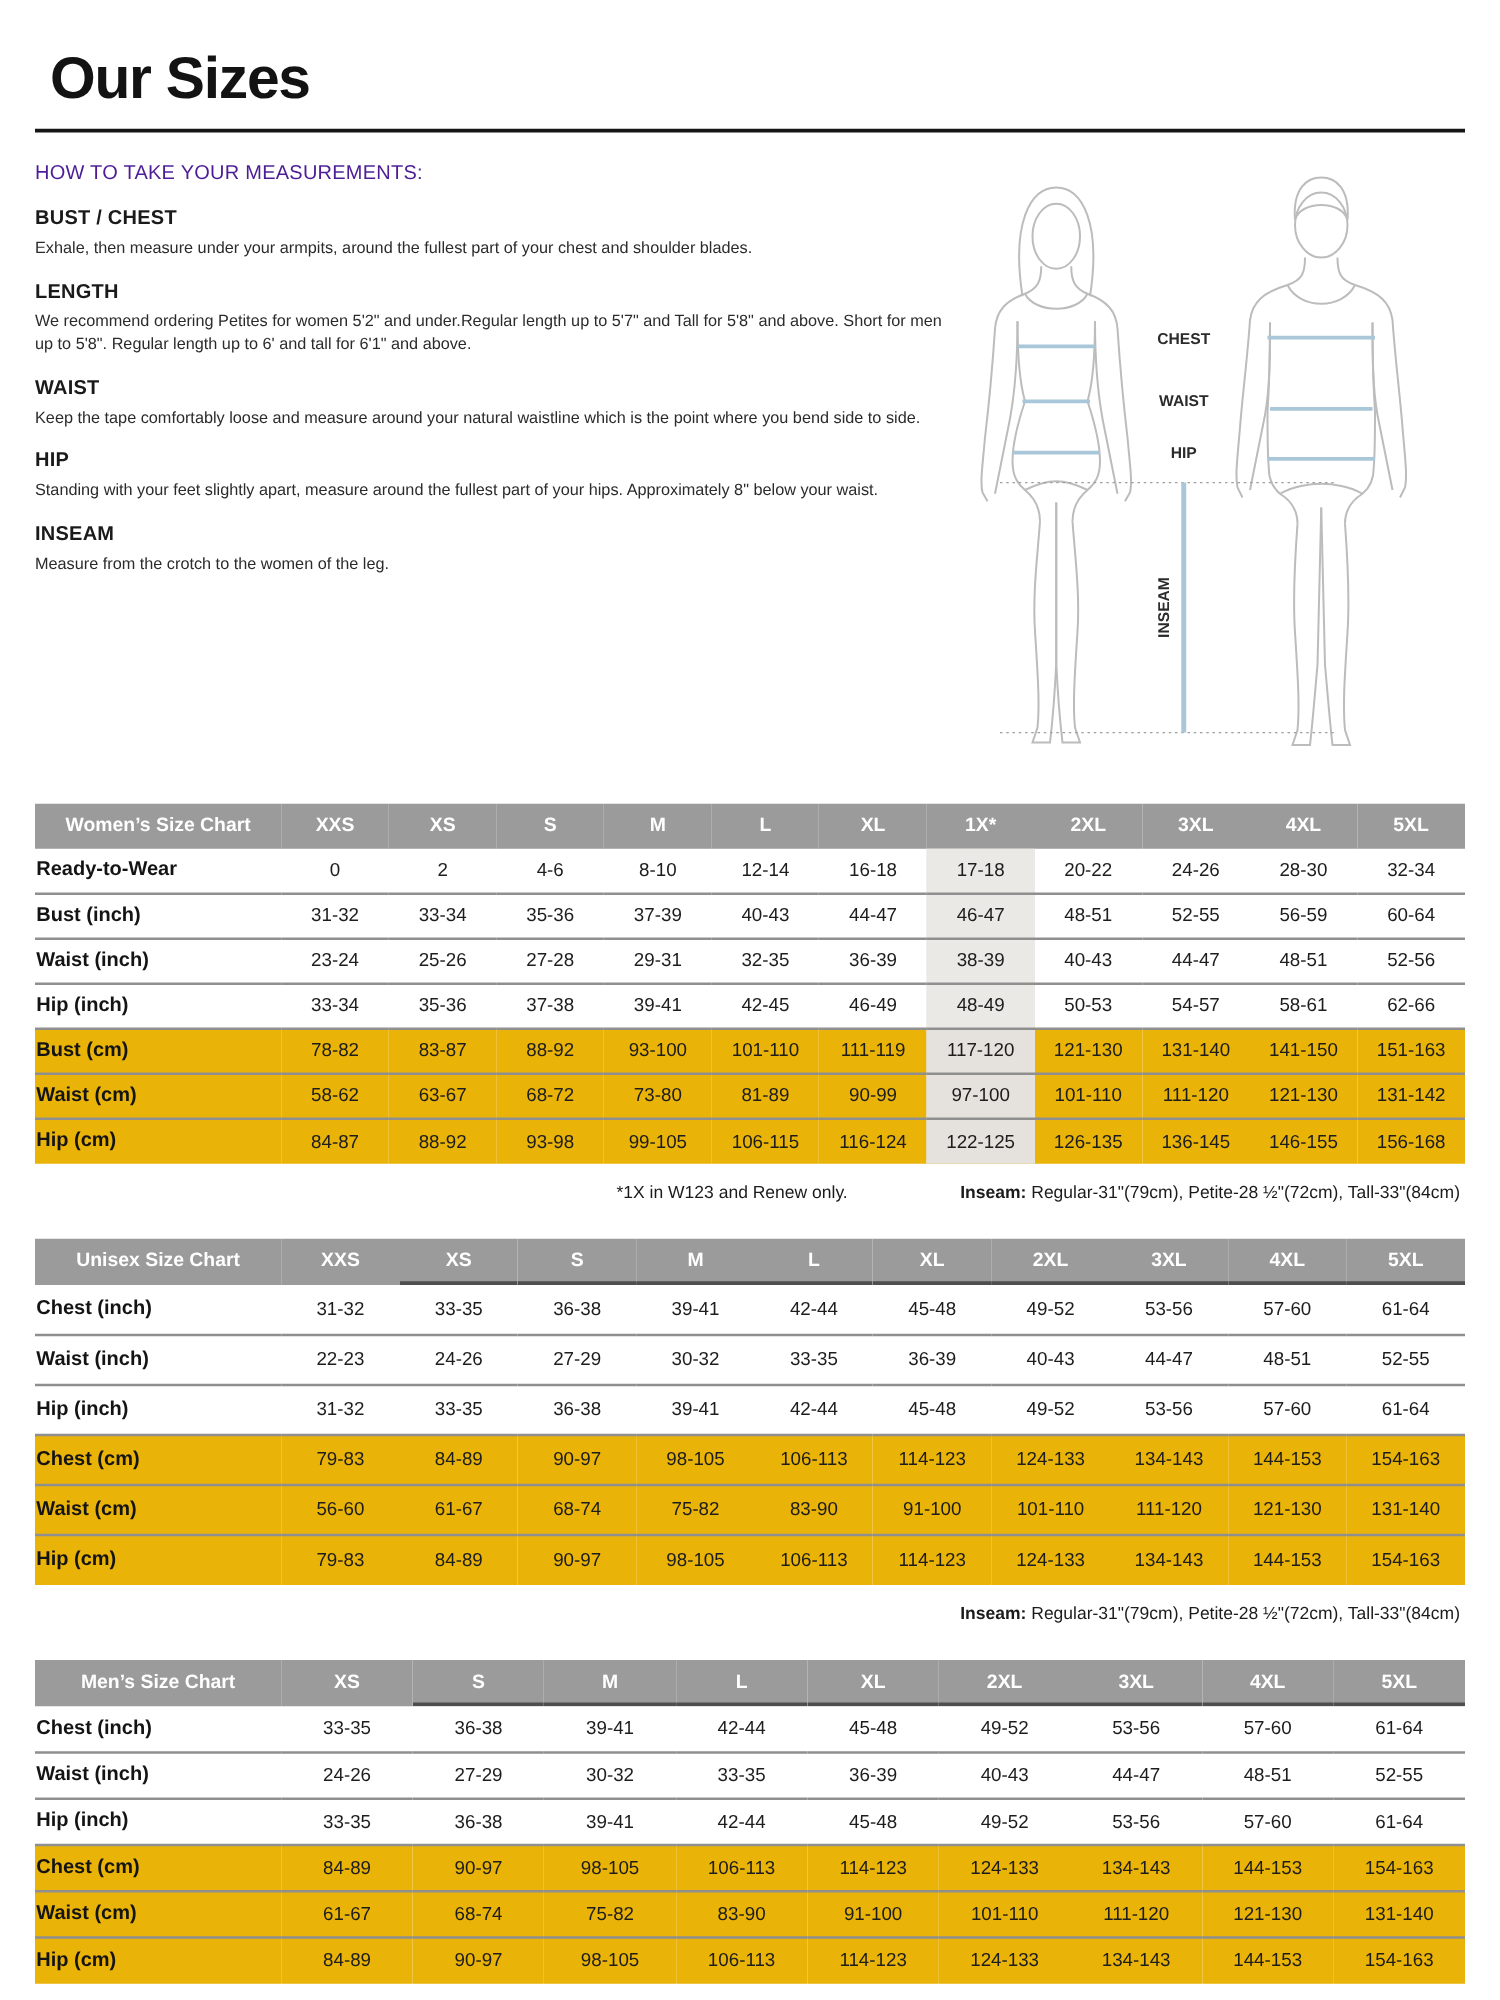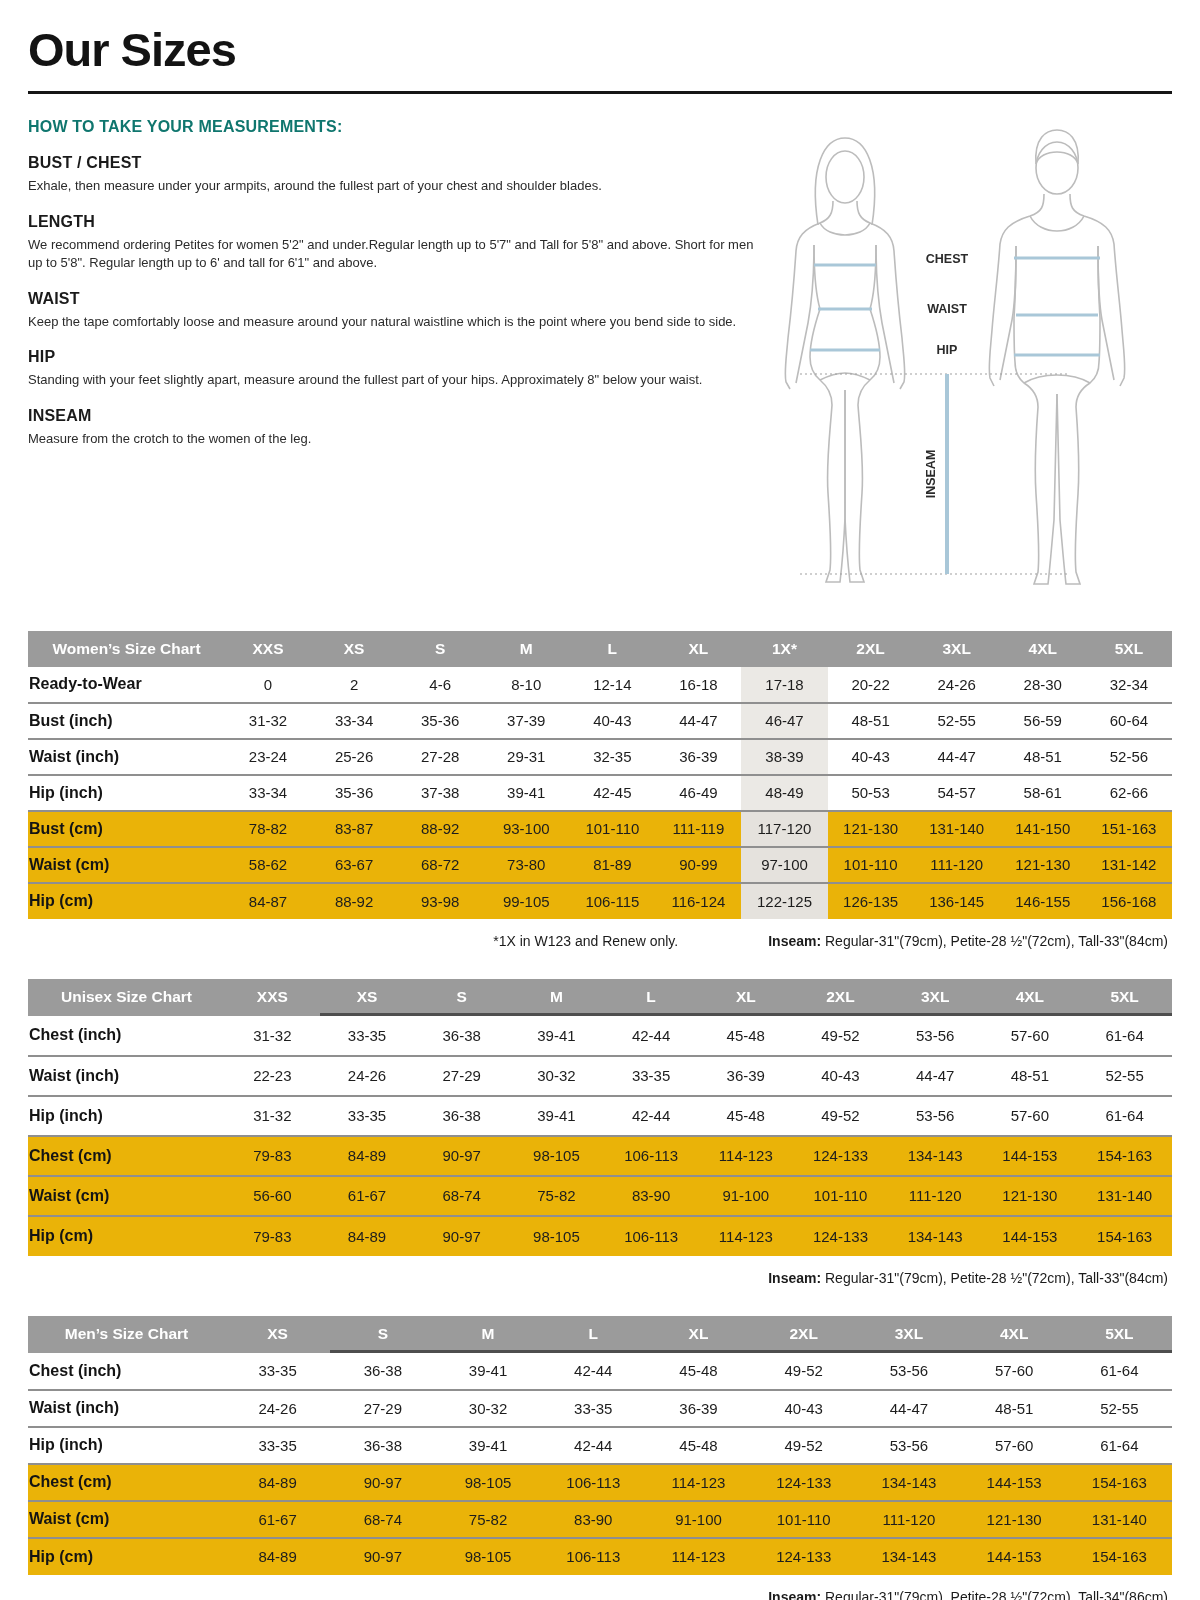--- a/index.html
+++ b/index.html
@@ -6,29 +6,29 @@
   html, body { margin: 0; padding: 0; background: #ffffff; }
   body {
     width: 1200px; min-height: 1600px;
     font-family: "Liberation Sans", sans-serif;
     color: #1c1c1c;
   }
   .page { padding: 24px 28px 42px 28px; }
 
   
   h1.page-title {
-    margin: 0; font-size: 47px; font-weight: 800; letter-spacing: -1px;
+    margin: 12px; font-size: 47px; font-weight: 800; letter-spacing: -1px;
     color: #131313; line-height: 1.1;
   }
   .title-divider { border: none; border-top: 3px solid #151515; margin: 15px 0 24px 0; }
 
   
   .intro { position: relative; min-height: 486px; }
   .intro-text { width: 738px; }
-  .how-heading { font-size: 16px; font-weight: bold; margin: 2px 0 0 0; letter-spacing: .2px; color: #0f766e; }
+  .how-heading { font-size: 16px; font-weight: normal; margin: 2px 0 0 0; letter-spacing: .2px; color: #4c1d95; }
   .m-section { margin-top: 18px; }
   .m-label { font-size: 16px; font-weight: bold; color: #1a1a1a; margin: 0 0 5px 0; letter-spacing: .2px; }
   .m-text { font-size: 13px; line-height: 1.38; color: #2b2b2b; margin: 0; }
 
   svg.figures { position: absolute; top: 4px; right: 0; width: 420px; height: 480px; }
 
   
   .size-table { margin-top: 27px; }
   .size-table table { width: 100%; border-collapse: collapse; table-layout: fixed; }
   .size-table thead th {

